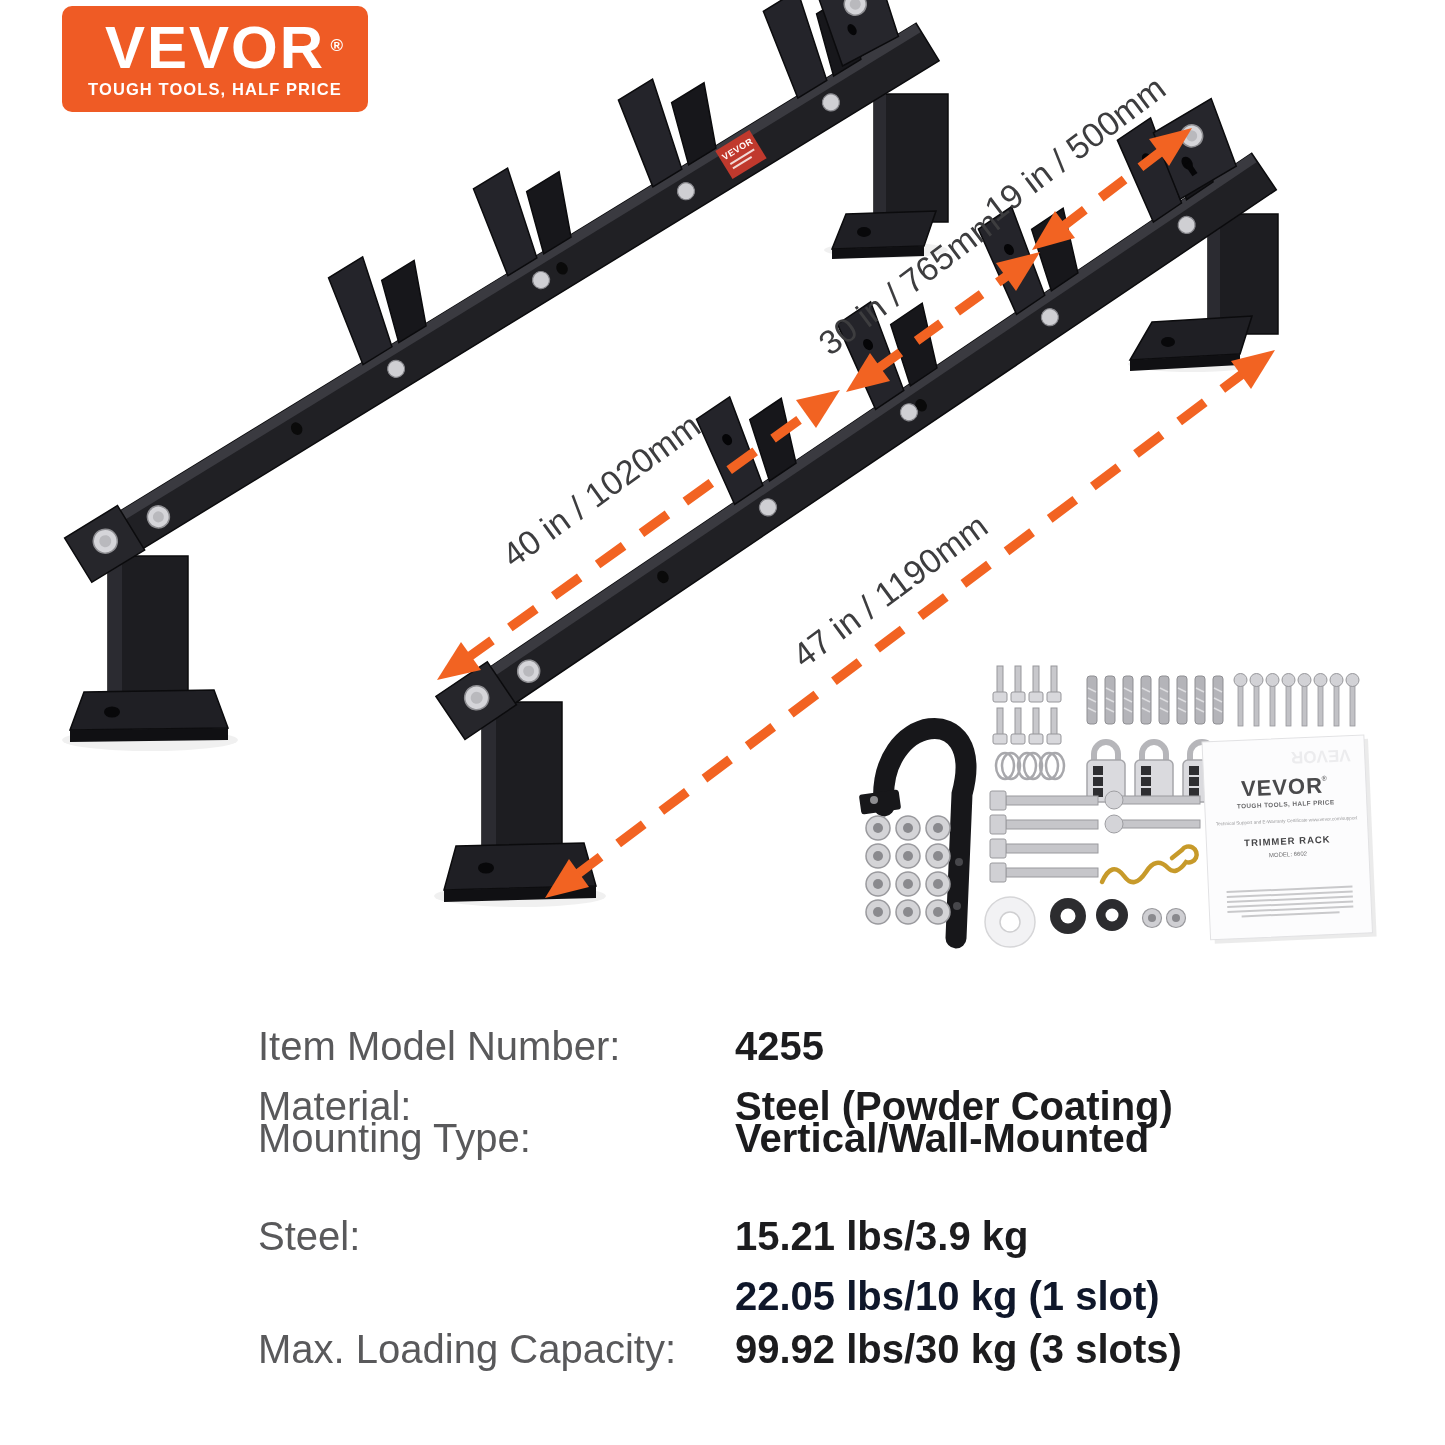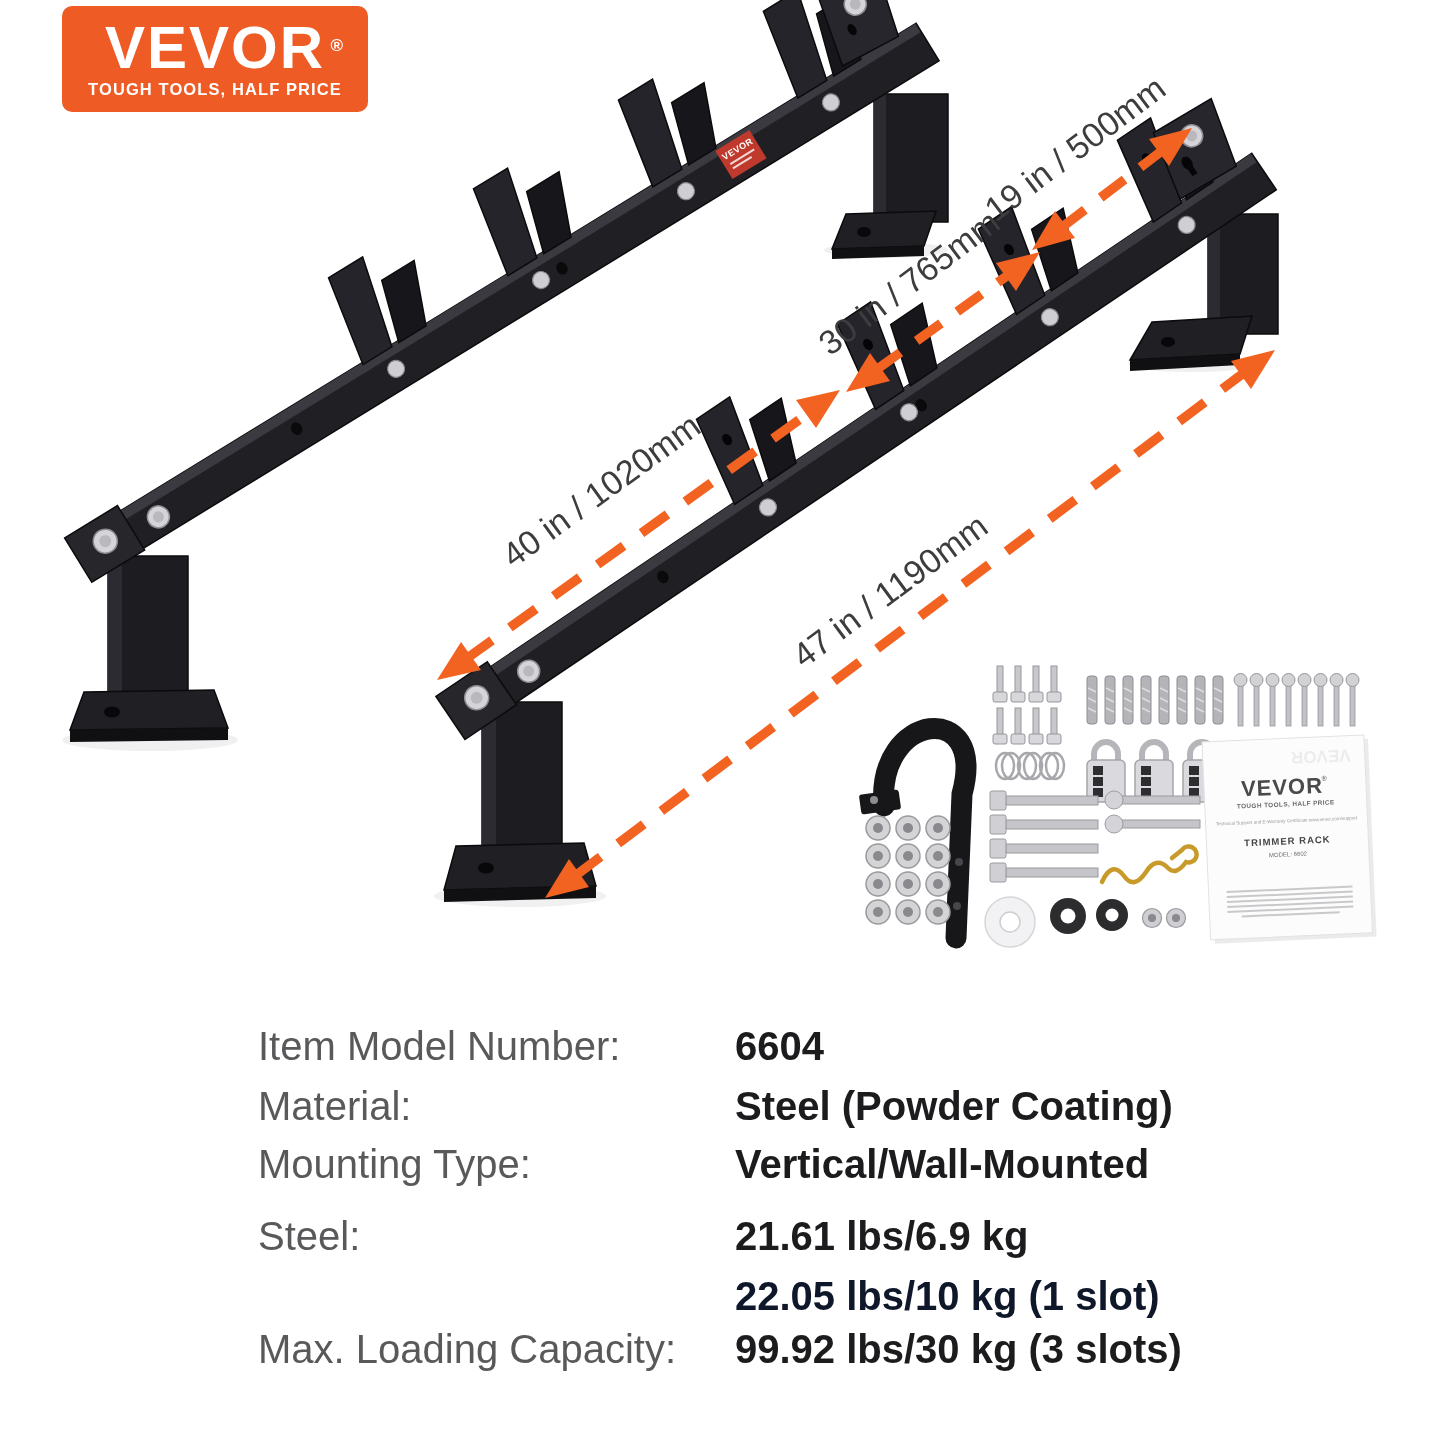--- a/index.html
+++ b/index.html
@@ -405,33 +405,33 @@
   <div class="logo" style="background:#EF5B25;color:#FFFFFF;">
     <div class="logo-word">
       <span>VEVOR</span><span class="logo-reg">®</span>
     </div>
     <div class="logo-tagline">TOUGH TOOLS, HALF PRICE</div>
   </div>
 
   <div>
     <div class="spec-row" style="top:1022px;">
       <span class="spec-label" style="color:#59595B;">Item Model Number:</span>
-      <span class="spec-value" style="color:#1C1C1E;">6604</span>
+      <span class="spec-value" style="color:#1C1C1E;">4255</span>
     </div>
     <div class="spec-row" style="top:1082px;">
       <span class="spec-label" style="color:#59595B;">Material:</span>
       <span class="spec-value" style="color:#1C1C1E;">Steel (Powder Coating)</span>
     </div>
-    <div class="spec-row" style="top:1140px;">
+    <div class="spec-row" style="top:1114px;">
       <span class="spec-label" style="color:#59595B;">Mounting Type:</span>
       <span class="spec-value" style="color:#1C1C1E;">Vertical/Wall-Mounted</span>
     </div>
     <div class="spec-row" style="top:1212px;">
       <span class="spec-label" style="color:#59595B;">Steel:</span>
-      <span class="spec-value" style="color:#1C1C1E;">21.61 lbs/6.9 kg</span>
+      <span class="spec-value" style="color:#1C1C1E;">15.21 lbs/3.9 kg</span>
     </div>
     <div class="spec-row" style="top:1272px;">
       <span class="spec-label" style="color:#59595B;"></span>
       <span class="spec-value" style="color:#0f172a;">22.05 lbs/10 kg (1 slot)</span>
     </div>
     <div class="spec-row" style="top:1325px;padding-left:38px;">
       <span class="spec-label" style="color:#59595B;">Max. Loading Capacity:</span>
       <span class="spec-value" style="color:#1C1C1E;">99.92 lbs/30 kg (3 slots)</span>
     </div>
   </div>

